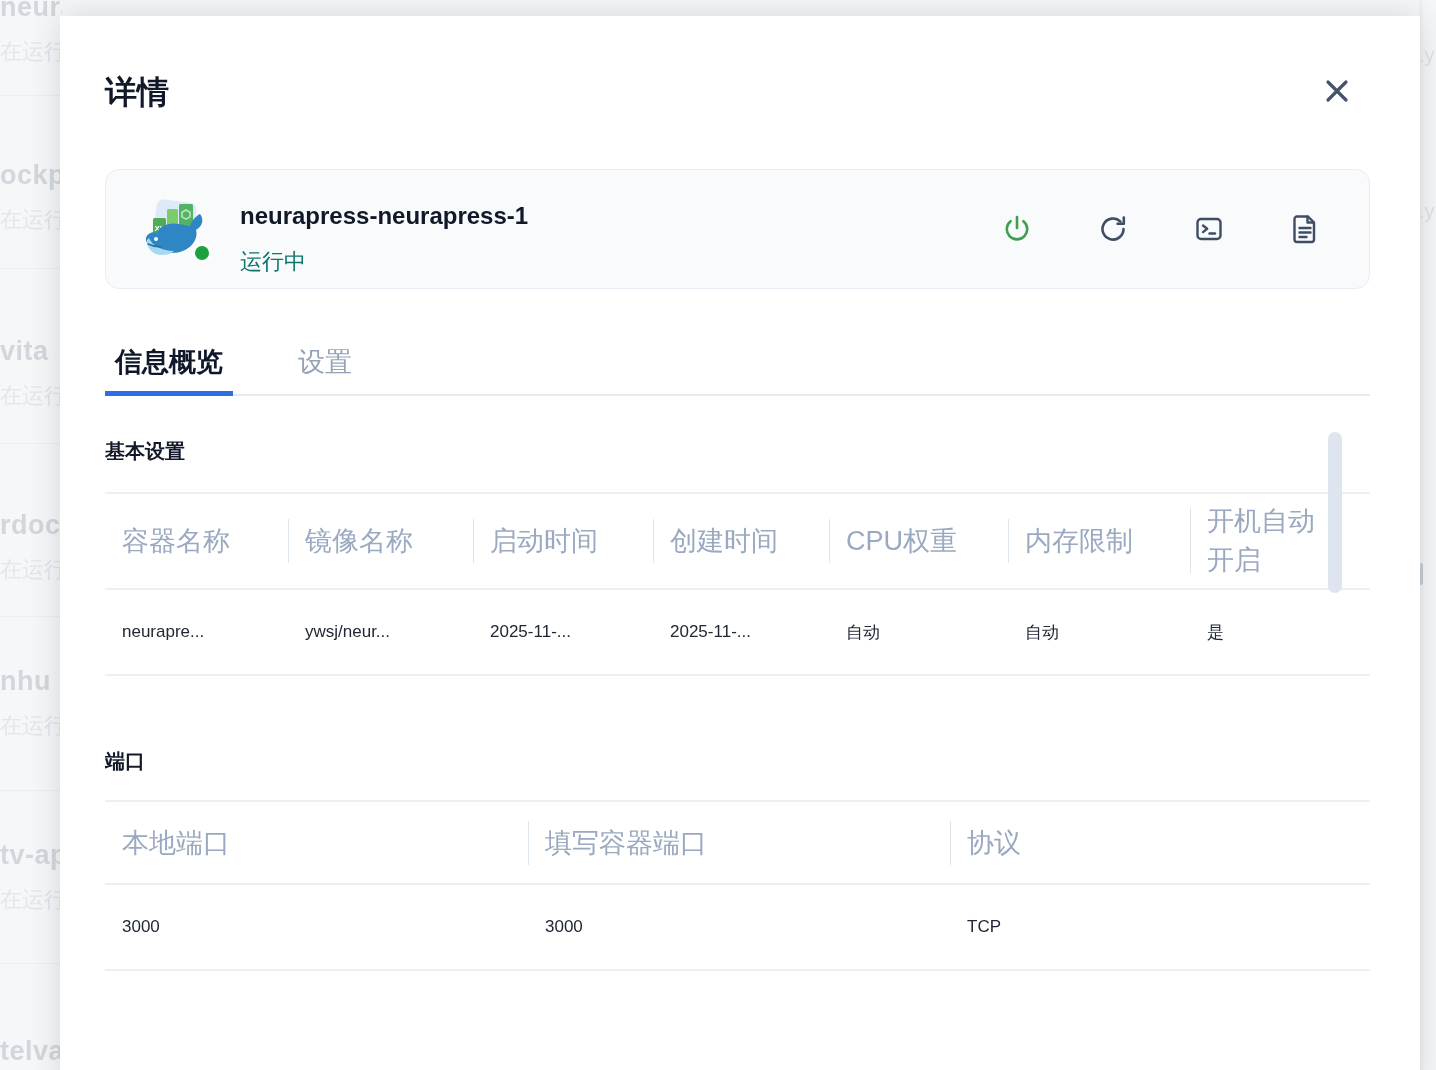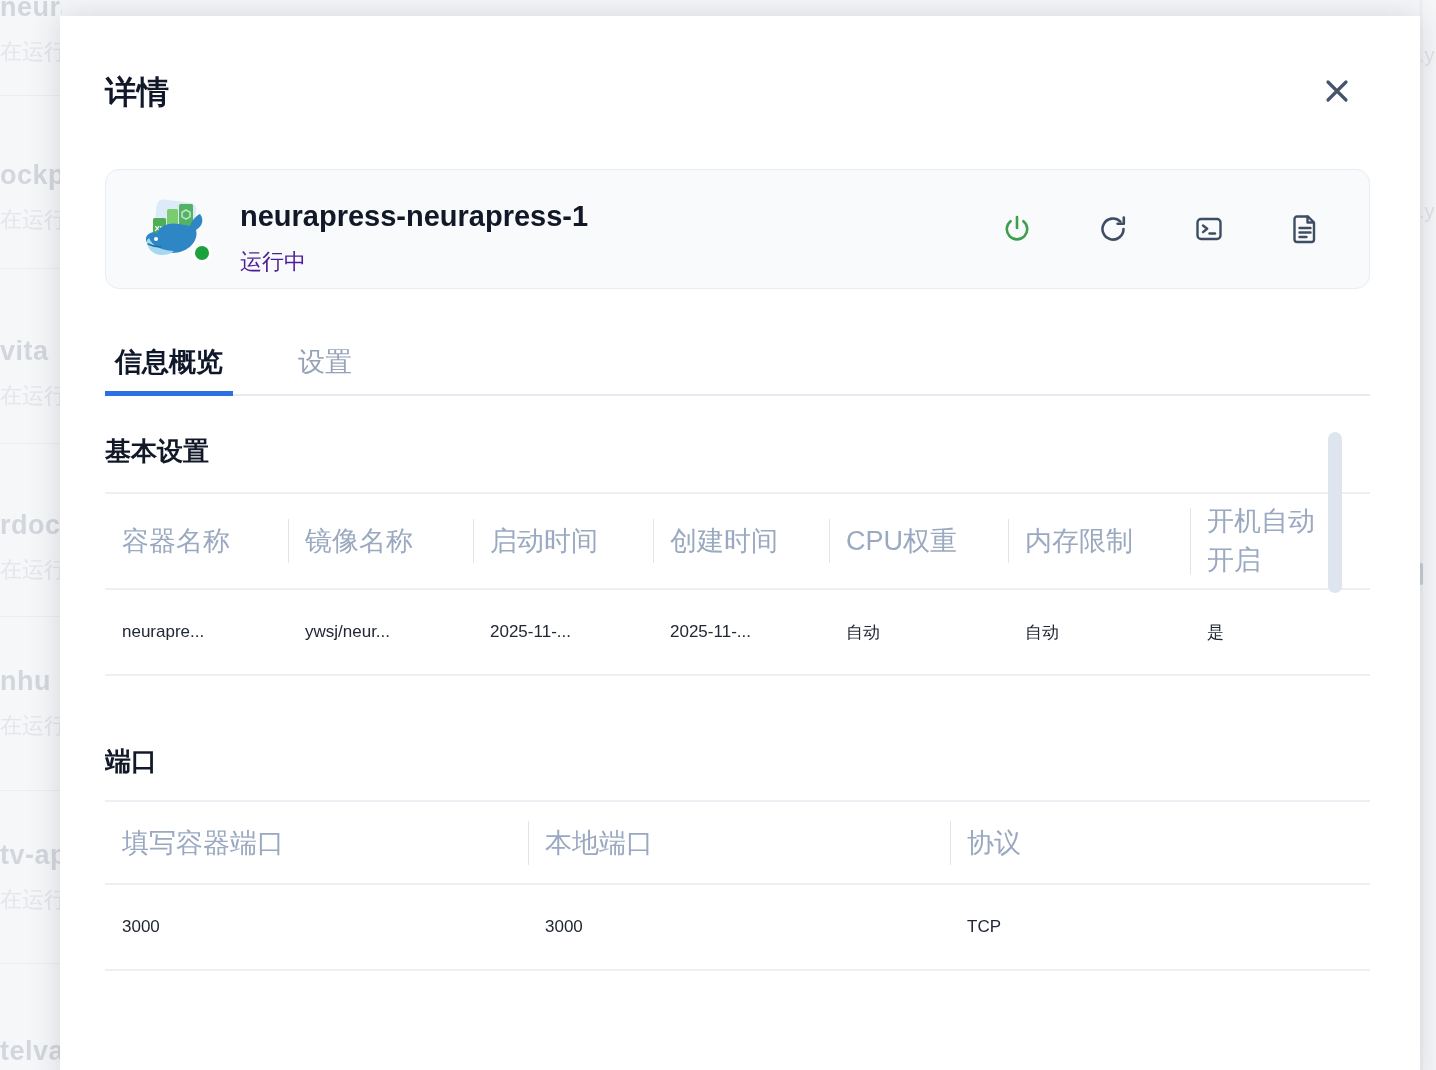--- a/index.html
+++ b/index.html
@@ -37,43 +37,43 @@
     margin-top:57px; height:120px; border:1px solid #e8edf3; border-radius:14px;
     background:#f8fafc; display:flex; align-items:center;
     padding:0 48px 0 36px;
   }
   .logo-wrap { position:relative; width:64px; height:64px; flex:0 0 auto; }
   .status-dot {
     position:absolute; right:-6px; bottom:-2px; width:20px; height:20px;
     border-radius:50%; background:#1ca23c; border:3px solid #ffffff;
   }
   .card-text { margin-left:34px; }
-  .cname { font-size:29px; font-weight:700; color:#111827; line-height:36px;margin-top:16px; }
-  .cstatus { font-size:22px; color:#4c1d95; line-height:30px; margin-top:13px; }
+  .cname { font-size:24px; font-weight:700; color:#111827; line-height:36px;margin-top:16px; }
+  .cstatus { font-size:22px; color:#0f766e; line-height:30px; margin-top:13px; }
   .card-actions { margin-left:auto; display:flex; align-items:center; gap:64px; }
   .icon-btn { background:none; border:none; cursor:pointer; padding:0; width:32px; height:32px; }
 
   
   .tabs {
     display:flex; gap:55px; padding-top:55px;
     border-bottom:2px solid #e7ebf1; position:relative;
   }
   .tab {
     font-size:27px; color:#94a3b8; padding:0 10px 14px 10px;
     position:relative; cursor:pointer; white-space:nowrap;
   }
   .tab.active { color:#0f172a; font-weight:700; }
   .tab.active::after {
     content:""; position:absolute; left:0; right:0; bottom:-2px; height:5px;
     background:#2b6fe3;
   }
 
   
   .scroll-area { position:relative; height:639px; overflow:hidden; }
-  .section-title { font-size:26px; font-weight:700; color:#111827; line-height:34px; }
+  .section-title { font-size:20px; font-weight:700; color:#111827; line-height:34px; }
   .t-basic-title { margin:38px 0 24px 0; }
   .t-ports-title { margin:68px 0 22px 0; }
 
   .grid { display:grid; }
   .grid-basic { grid-template-columns:183px 185px 180px 176px 179px 182px 1fr; }
   .grid-ports { grid-template-columns:423px 422px 1fr; }
   .thead { border-top:2px solid #eceff4; border-bottom:2px solid #eceff4; }
   .hcell {
     position:relative; display:flex; align-items:center;
     padding-left:17px; font-size:27px; color:#9aa9c0; min-height:81px;
@@ -235,22 +235,22 @@
         <div class="tcell">自动</div>
         <div class="tcell">自动</div>
         <div class="tcell">是</div>
       </div>
     </div>
 
     <h2 class="section-title t-ports-title">端口</h2>
 
     <div>
       <div class="grid grid-ports thead">
+        <div class="hcell">本地端口</div>
         <div class="hcell">填写容器端口</div>
-        <div class="hcell">本地端口</div>
         <div class="hcell">协议</div>
       </div>
       <div class="grid grid-ports trow">
         <div class="tcell">3000</div>
         <div class="tcell">3000</div>
         <div class="tcell">TCP</div>
       </div>
     </div>
 
     <div class="scrollbar-thumb"></div>

